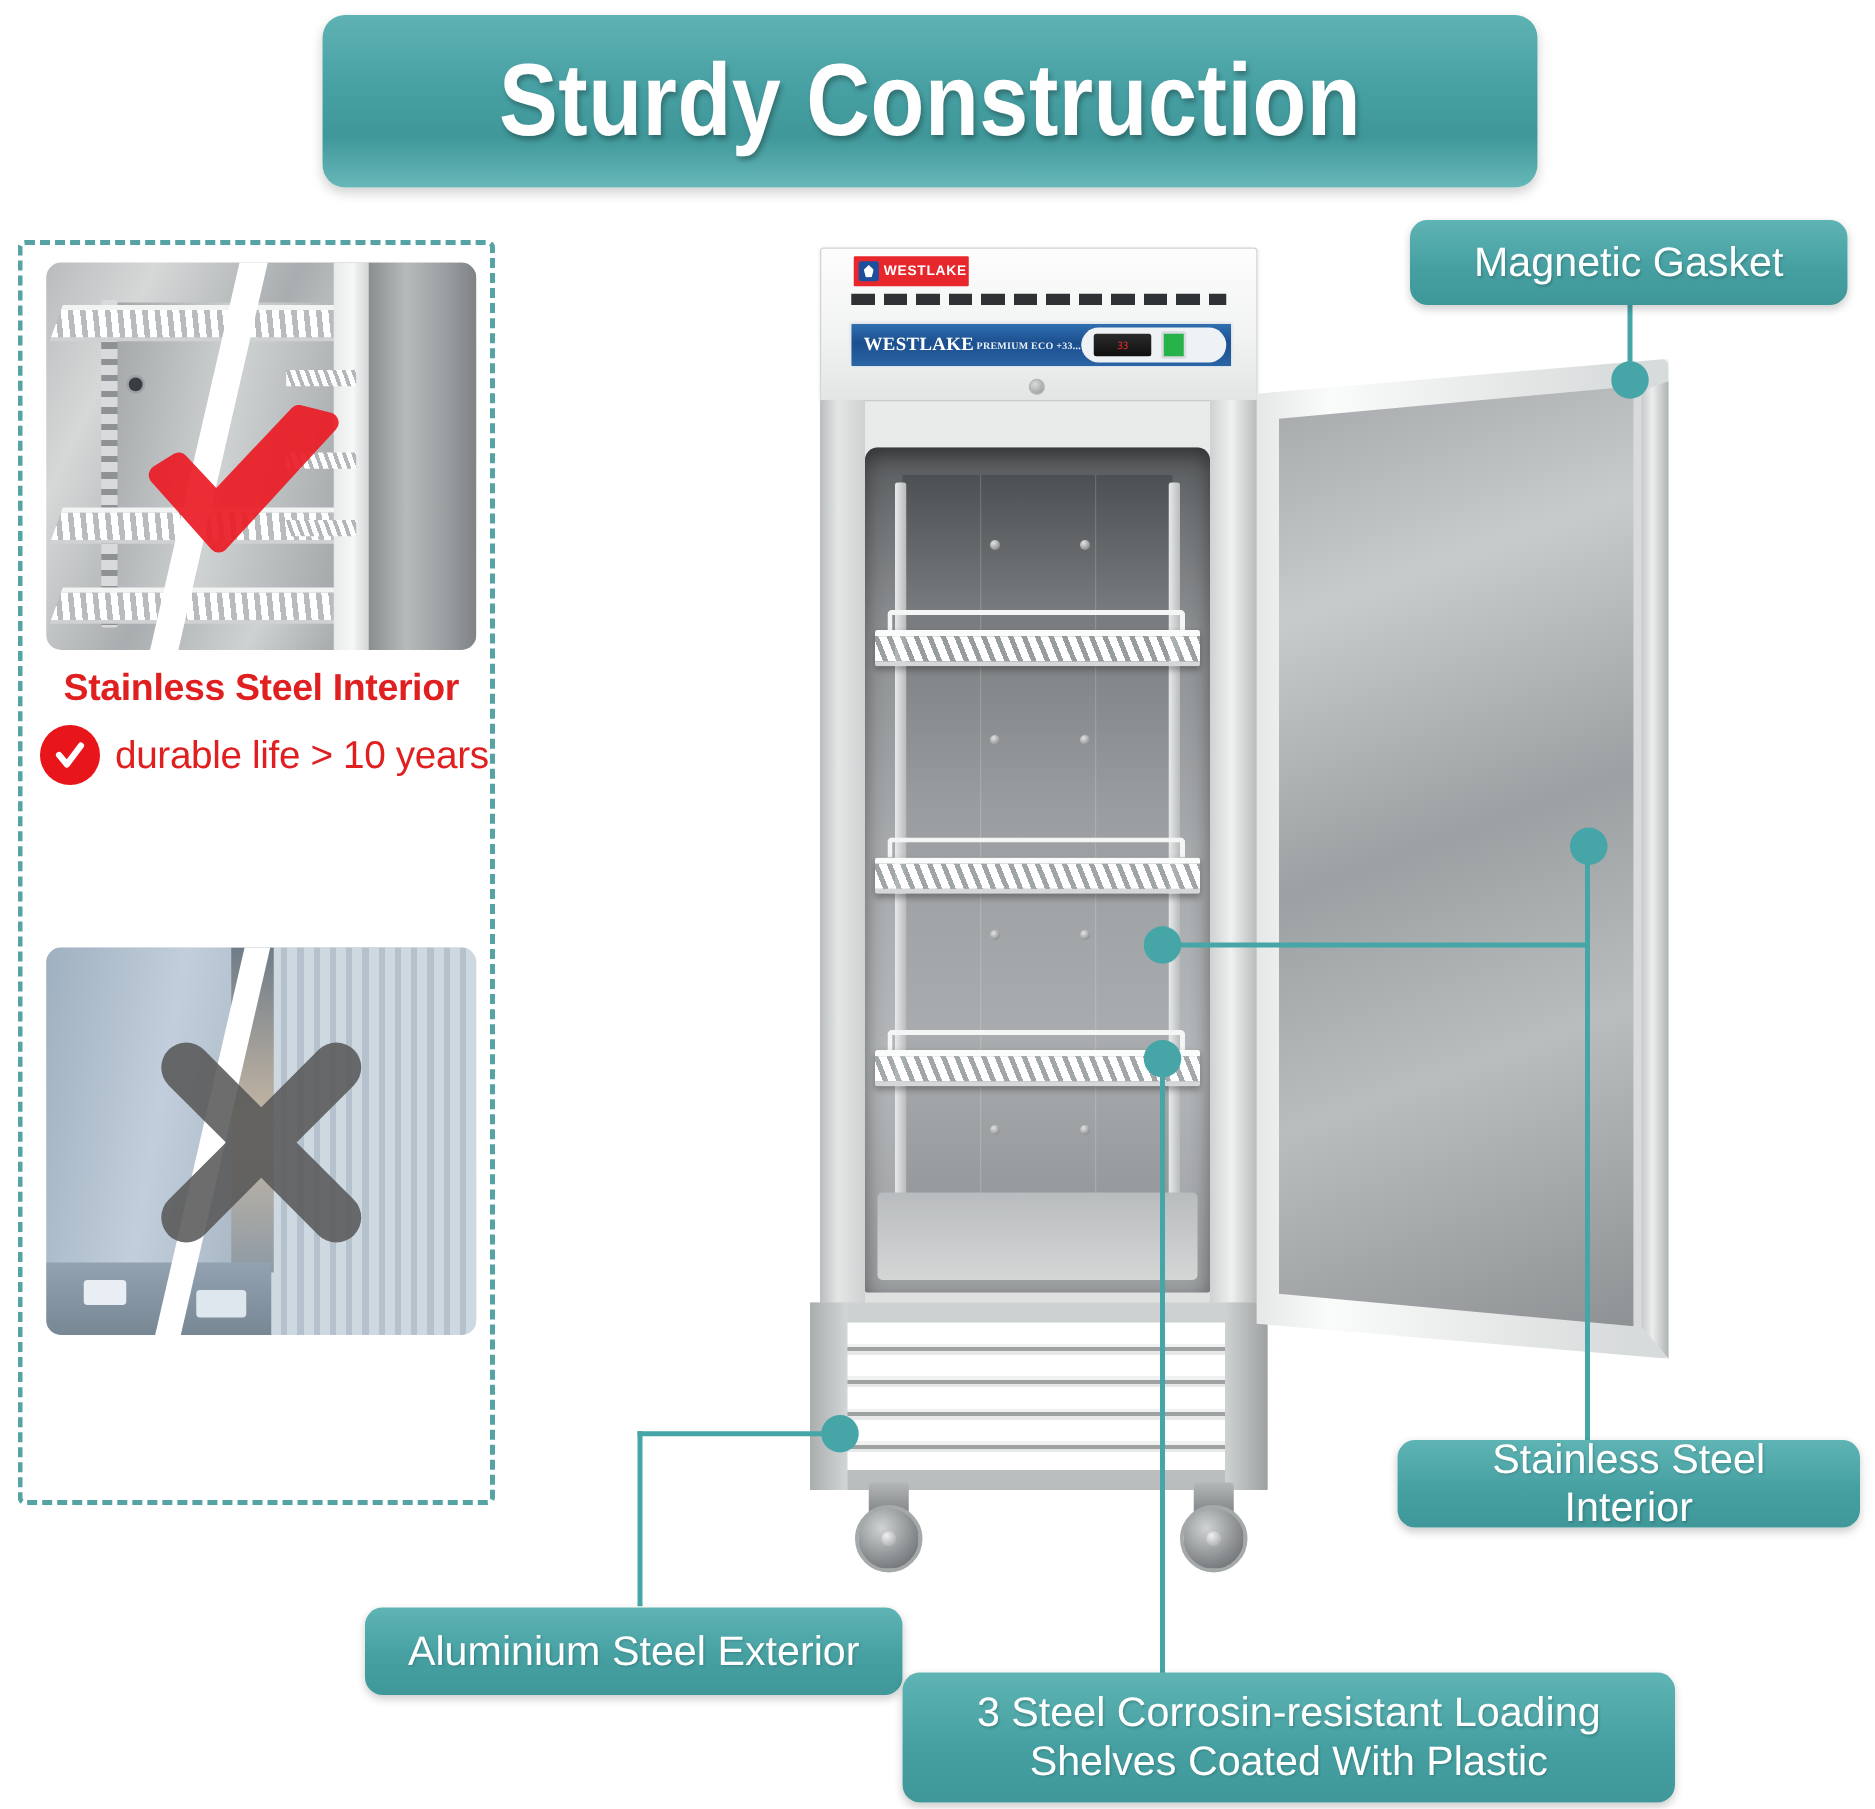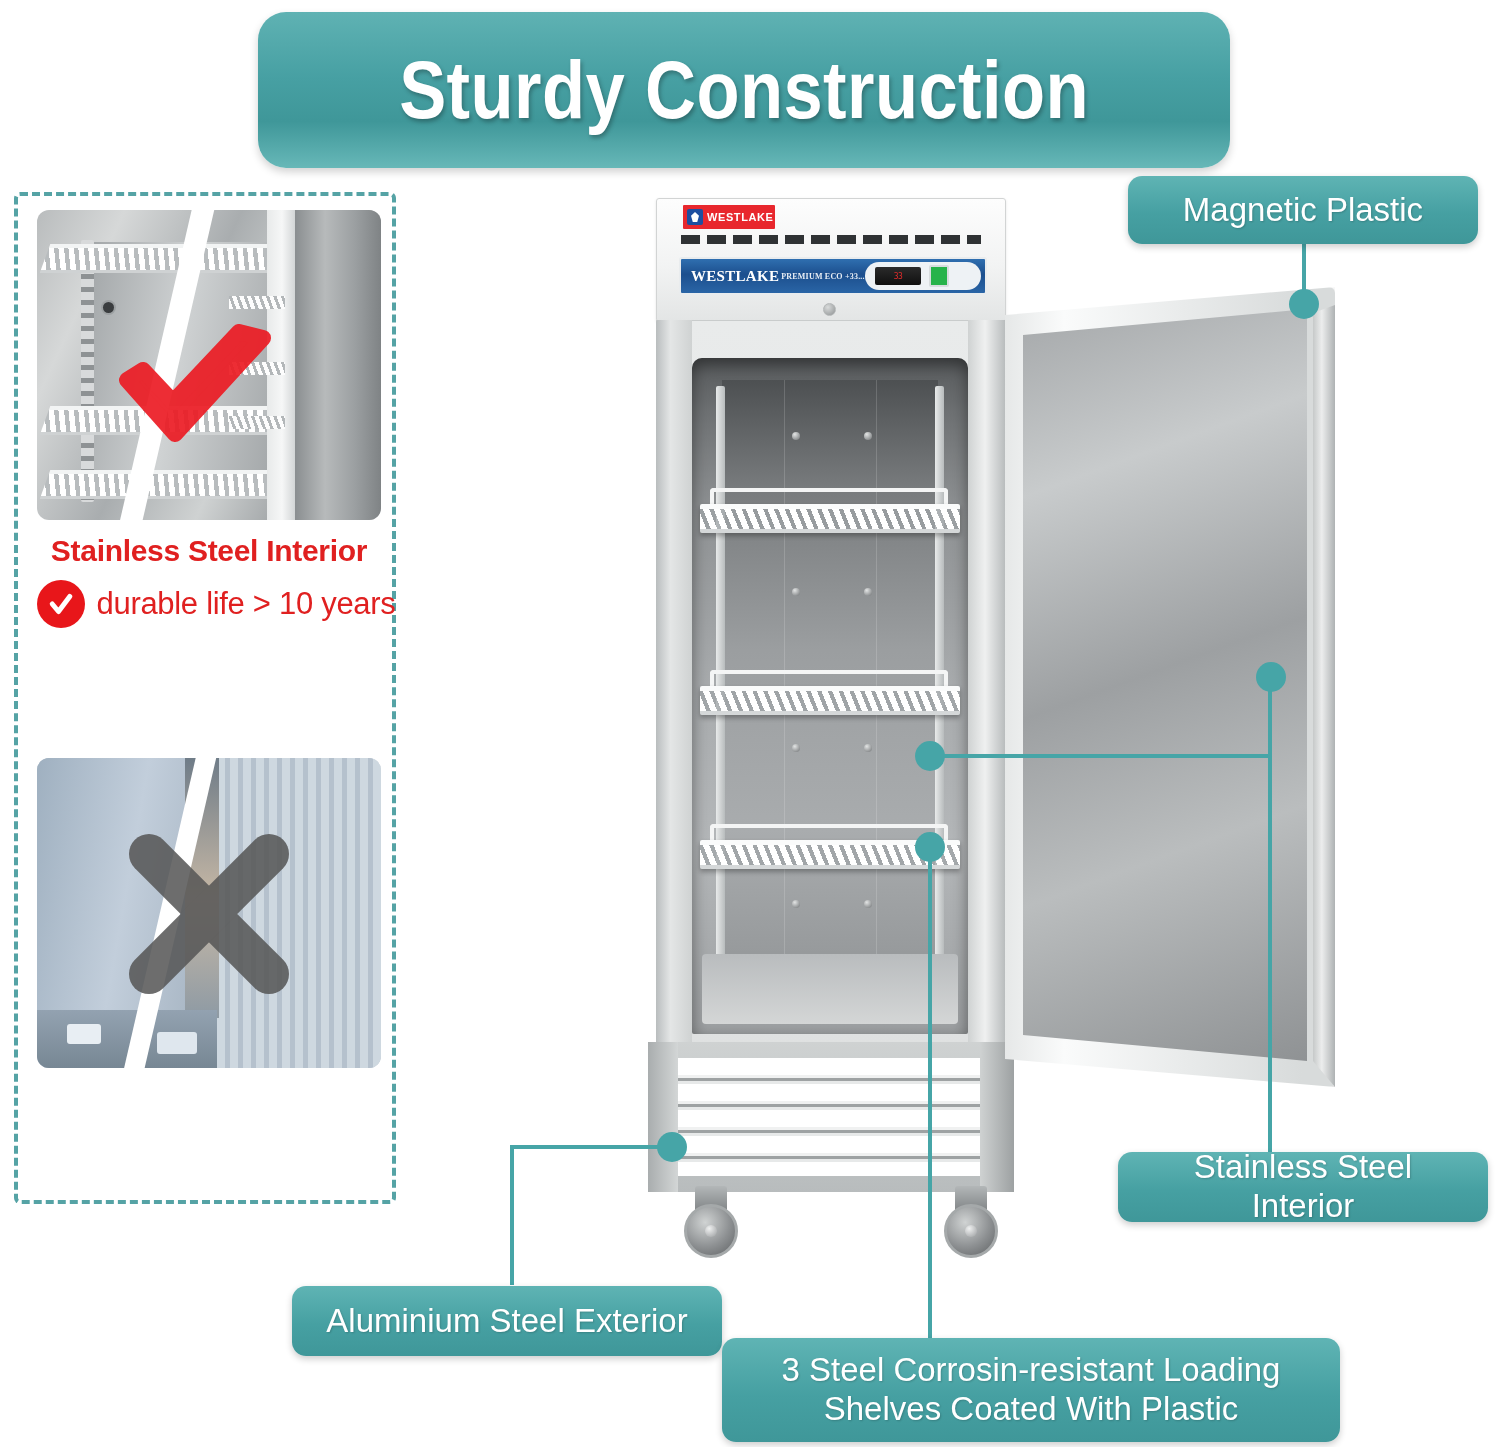--- a/index.html
+++ b/index.html
@@ -1,22 +1,22 @@
 <!DOCTYPE html>
 <html><head>
 <meta charset="utf-8">
 <style>
   html,body{margin:0;padding:0;background:#ffffff;}
   body{width:1500px;height:1447px;position:relative;overflow:hidden;
        font-family:"Liberation Sans","DejaVu Sans",sans-serif;}
 
   
   .title-banner{
-    position:absolute;left:258px;top:12px;width:972px;height:156px;
-    border-radius:28px;
+    position:absolute;left:258px;top:12px;width:972px;height:138px;
+    border-radius:18px;
     background:linear-gradient(180deg,#5fb2b3 0%,#47a0a3 42%,#3f9799 70%,#67b8b8 100%);
     box-shadow:0 4px 9px rgba(0,0,0,.18);
     display:flex;align-items:center;justify-content:center;
   }
   .title-banner .t{
     color:#ffffff;font-size:82px;font-weight:bold;letter-spacing:0.5px;
     font-family:"Liberation Sans Narrow","Liberation Sans",sans-serif;
     transform:scaleX(.86);transform-origin:center;white-space:nowrap;
     text-shadow:2px 3px 5px rgba(0,0,0,.28);
   }
@@ -28,21 +28,21 @@
   }
   .lp-card{position:absolute;left:0;width:382px;}
   .lp-photo{
     position:relative;width:344px;height:310px;margin:0 auto;
     border-radius:12px;overflow:hidden;
   }
   .lp-caption{
     text-align:center;font-size:30px;font-weight:bold;margin-top:14px;
     letter-spacing:-.3px;
   }
-  .lp-row{display:flex;align-items:center;gap:12px;padding-left:14px;margin-top:12px;justify-content:center;}
+  .lp-row{display:flex;align-items:center;gap:12px;padding-left:14px;margin-top:12px;}
   .badge{width:48px;height:48px;border-radius:50%;flex:0 0 48px;
          display:flex;align-items:center;justify-content:center;}
   .badge svg{width:30px;height:30px;}
   .lp-row .txt{font-size:31px;letter-spacing:-.3px;}
   .c-red{color:#e02020;}
   .c-gray{color:#4a4a4a;}
   .bg-red{background:#e8161a;}
   .bg-gray{background:#4e4e4e;}
 
   
@@ -329,21 +329,21 @@
 <div class="ln lnh" style="left:930px;top:754px;width:340px;"></div>
 
 <div class="dot" style="left:915px;top:832px;"></div>
 <div class="ln lnv" style="left:928px;top:845px;height:496px;"></div>
 
 <div class="dot" style="left:657px;top:1132px;"></div>
 <div class="ln lnh" style="left:510px;top:1145px;width:150px;"></div>
 <div class="ln lnv" style="left:510px;top:1145px;height:140px;"></div>
 
 <div class="callout" style="left:1128px;top:176px;width:350px;height:68px;">
-  <span class="lbl">Magnetic Plastic</span>
+  <span class="lbl">Magnetic Gasket</span>
 </div>
 
 <div class="callout" style="left:1118px;top:1152px;width:370px;height:70px;">
   <span class="lbl">Stainless Steel Interior</span>
 </div>
 
 <div class="callout" style="left:292px;top:1286px;width:430px;height:70px;">
   <span class="lbl">Aluminium Steel Exterior</span>
 </div>
 

